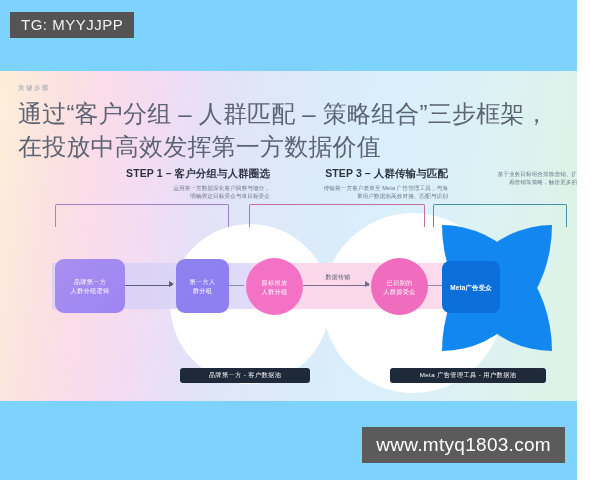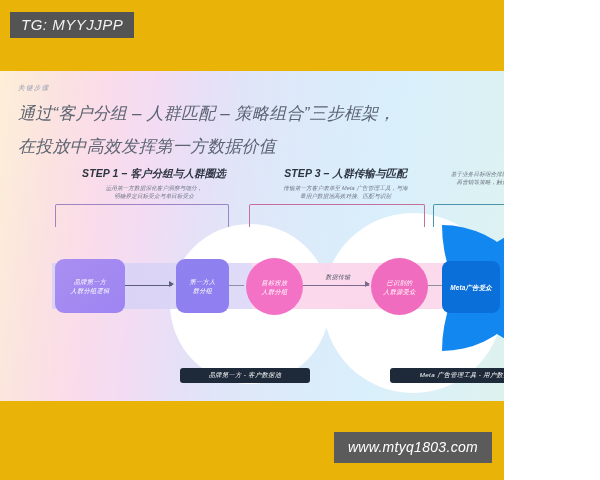--- a/index.html
+++ b/index.html
@@ -3,38 +3,38 @@
 <meta charset="utf-8">
 <style>
   html,body{margin:0;padding:0;}
   body{
     width:600px;height:480px;
     background:#ffffff;
     font-family:"Liberation Sans","DejaVu Sans",sans-serif;
     overflow:hidden;
     position:relative;
   }
-  #stage{position:relative;width:504px;height:480px;overflow:hidden;background:#eab308;font-style:italic;}
+  #stage{position:relative;width:577px;height:480px;overflow:hidden;background:#7dd3fc;}
 
   
   .tg-chip{
     position:absolute;left:10px;top:12px;
     background:#545454;color:#f2f2f2;
     font-size:15px;letter-spacing:.5px;
     padding:5px 11px 6px 11px;
     line-height:1;
     z-index:40;
     white-space:nowrap;
   }
 
   
   .watermark{
     position:absolute;right:12px;bottom:17px;
     background:#5b5b5b;color:#fff;
-    font-size:14px;letter-spacing:.3px;
+    font-size:19px;letter-spacing:.3px;
     padding:8px 14px 9px 14px;
     line-height:1;
     z-index:40;white-space:nowrap;
   }
 
   
   .slide{
     position:absolute;left:0;top:71px;width:600px;height:330px;
     overflow:hidden;
     background:
@@ -62,28 +62,28 @@
   
   .eyebrow{
     position:absolute;left:18px;top:13px;
     font-size:6.5px;color:#9aa2b5;letter-spacing:1.4px;
   }
 
   
   .headline{
     position:absolute;left:18px;top:26px;width:568px;
     color:#5c6472;
-    font-size:17px;line-height:33px;
+    font-size:24px;line-height:33px;
     font-weight:400;letter-spacing:.2px;
     white-space:pre-line;
   }
 
   
   .steps{position:absolute;left:0;top:96px;width:600px;height:46px;}
-  .step{position:absolute;text-align:center;}
+  .step{position:absolute;text-align:right;}
   .step .t{
     font-size:10.5px;font-weight:bold;color:#2d3440;
     letter-spacing:.1px;white-space:nowrap;
   }
   .step .d{
     margin-top:3px;
     font-size:5.6px;line-height:8.4px;color:#6d7585;
     letter-spacing:.1px;
   }
   .step.s1{left:38px;width:232px;}

